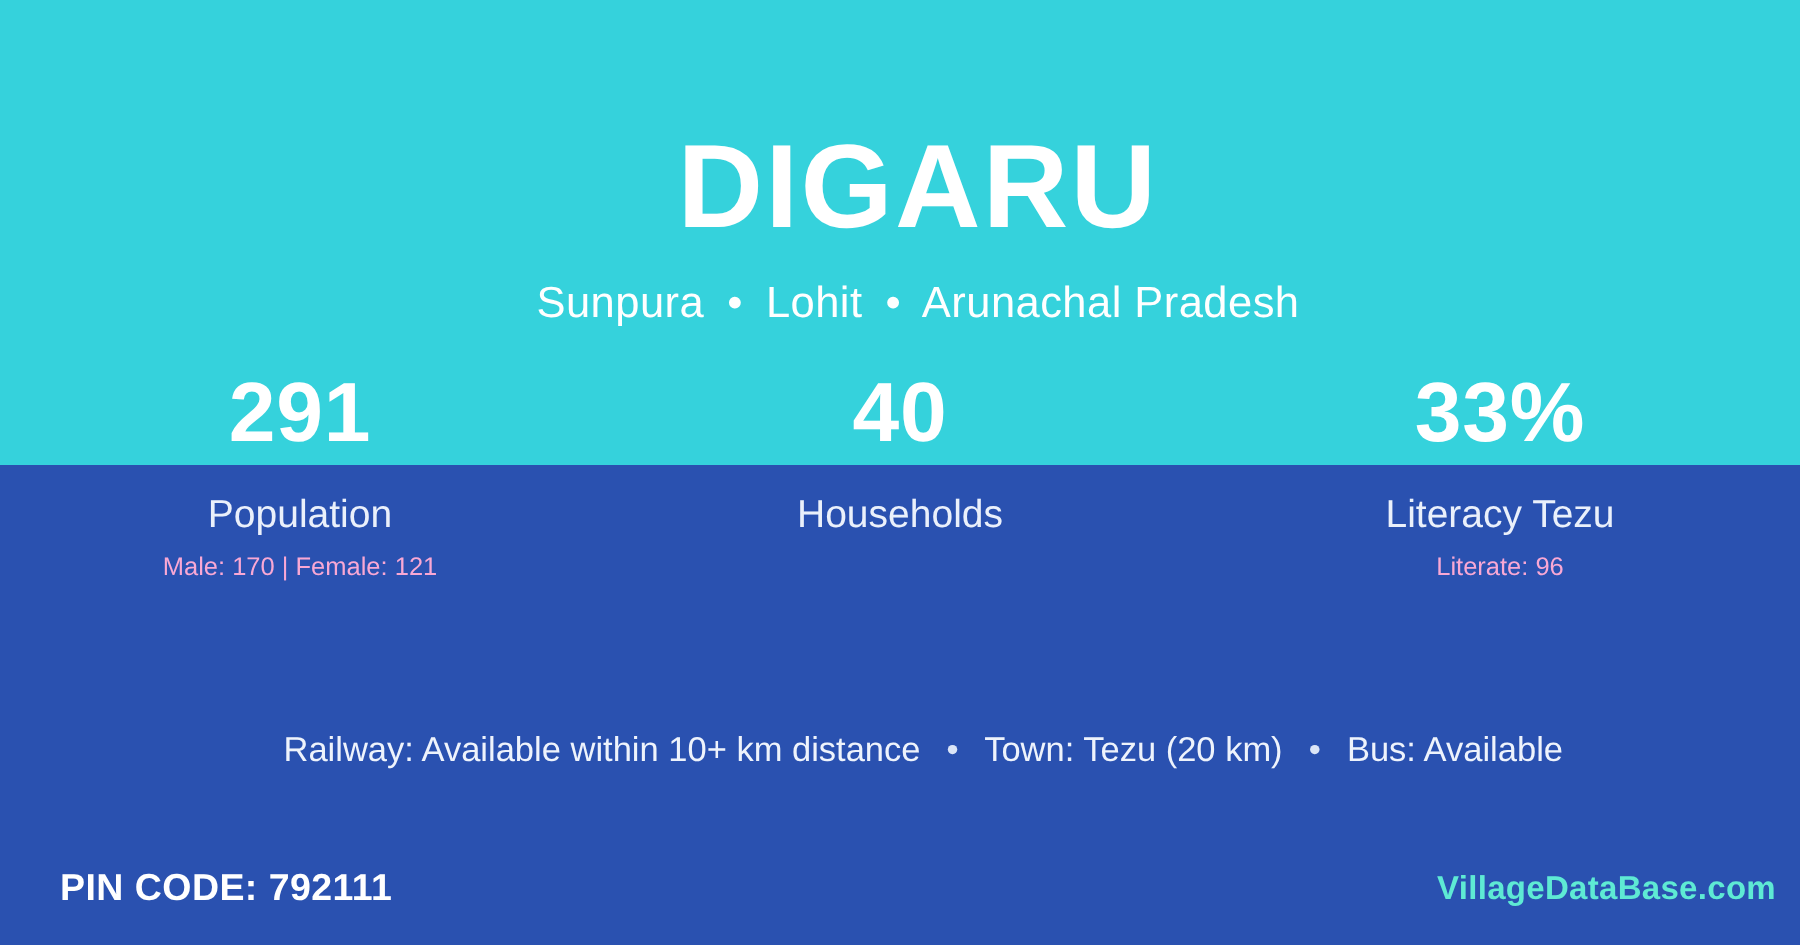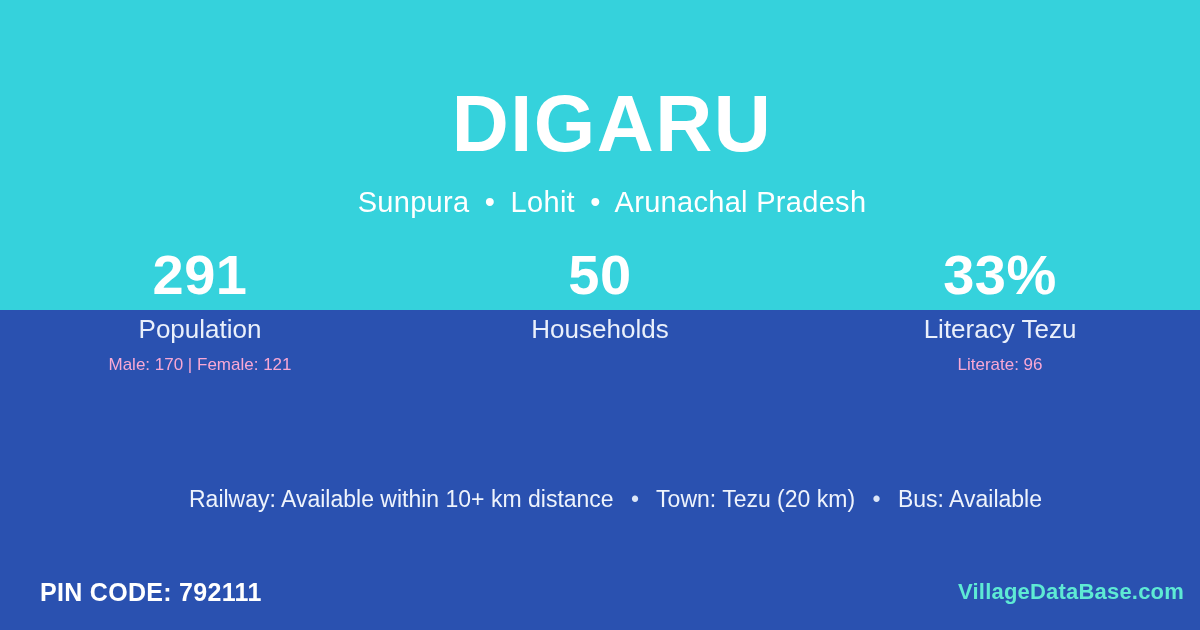--- a/index.html
+++ b/index.html
@@ -84,21 +84,21 @@
 
   .stat-value {
     font-size: 56px;
     font-weight: 700;
     line-height: 62px;
     color: #ffffff;
     letter-spacing: 0.5px;
   }
 
   .stat-label {
-    margin-top: 8px;
+    margin-top: 21px;
     font-size: 26px;
     font-weight: 400;
     line-height: 30px;
     color: #eaf0fb;
   }
 
   .stat-sub {
     margin-top: 11px;
     font-size: 17px;
     font-weight: 400;
@@ -178,21 +178,21 @@
 
   <div class="stats">
 
     <div class="stat">
       <div class="stat-value">291</div>
       <div class="stat-label">Population</div>
       <div class="stat-sub">Male: 170  | Female: 121</div>
     </div>
 
     <div class="stat">
-      <div class="stat-value">50</div>
+      <div class="stat-value">40</div>
       <div class="stat-label">Households</div>
       <div class="stat-sub empty"></div>
     </div>
 
     <div class="stat">
       <div class="stat-value">33%</div>
       <div class="stat-label">Literacy Tezu</div>
       <div class="stat-sub">Literate: 96</div>
     </div>
 

